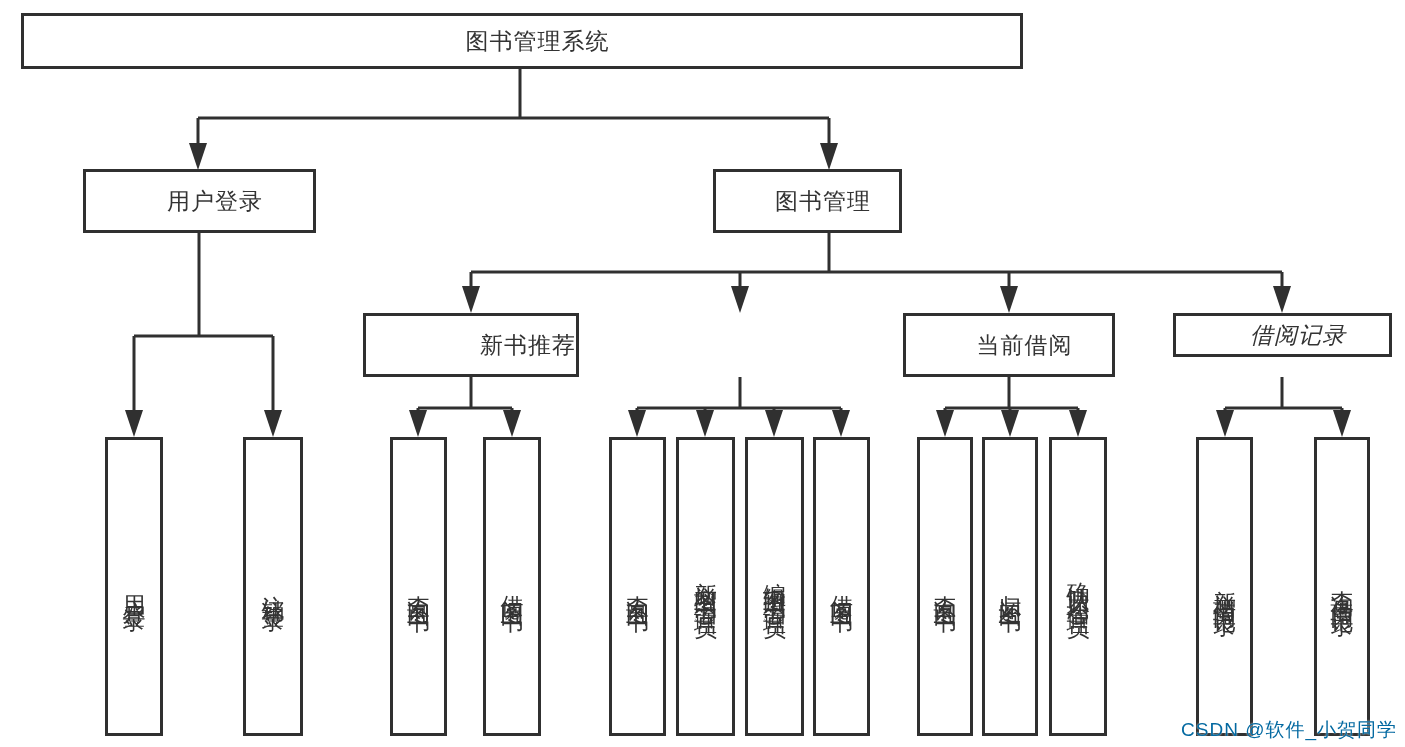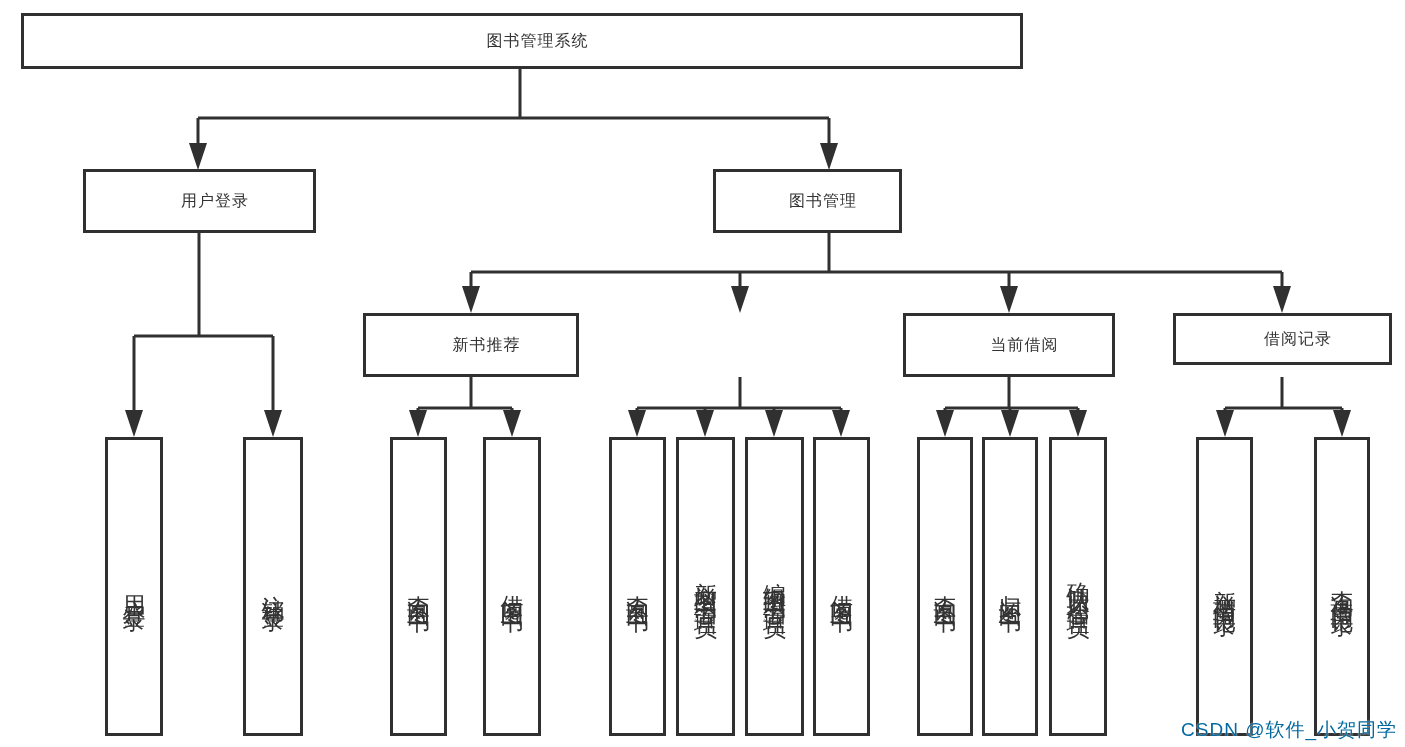--- a/index.html
+++ b/index.html
@@ -22,21 +22,21 @@
     box-sizing: border-box;
     background: #ffffff;
     border: 3px solid #303030;
     color: #333333;
     display: flex;
     align-items: center;
     justify-content: center;
     z-index: 2;
   }
   .hnode {
-    font-size: 16px;
+    font-size: 23px;
     letter-spacing: 1px;
     white-space: nowrap;
     padding-left: 31px;
   }
   .vnode {
     font-size: 23px;
     writing-mode: vertical-rl;
     text-orientation: mixed;
     letter-spacing: 5px;
     line-height: 1;
@@ -49,24 +49,24 @@
     color: #0369a1;
     font-size: 19px;
     letter-spacing: 1px;
     white-space: nowrap;
     text-shadow: 0 0 2px #ffffff;
   }
   
   #nd-root  { left:  21px; top:  13px; width: 1002px; height: 56px; }
   #nd-login { left:  83px; top: 169px; width: 233px; height: 64px; }
   #nd-mgmt  { left: 713px; top: 169px; width: 189px; height: 64px; }
-  #nd-newbk { left: 363px; top: 313px; width: 216px; height: 64px; }
+  #nd-newbk { left: 363px; top: 313px; width: 216px; height: 64px; justify-content: flex-end; }
   #nd-brrw  { left: 632px; top: 313px; width: 216px; height: 64px; }
   #nd-curr  { left: 903px; top: 313px; width: 212px; height: 64px; }
-  #nd-recs  { left:1173px; top: 313px; width: 219px; height: 52px; }
+  #nd-recs  { left:1173px; top: 313px; width: 219px; height: 44px; font-style: italic; }
   #nd-u1 { left: 105px; top: 437px; width: 58px; height: 299px; }
   #nd-u2 { left: 243px; top: 437px; width: 60px; height: 299px; }
   #nd-n1 { left: 390px; top: 437px; width: 57px; height: 299px; }
   #nd-n2 { left: 483px; top: 437px; width: 58px; height: 299px; }
   #nd-b1 { left: 609px; top: 437px; width: 57px; height: 299px; }
   #nd-b2 { left: 676px; top: 437px; width: 59px; height: 299px; }
   #nd-b3 { left: 745px; top: 437px; width: 59px; height: 299px; }
   #nd-b4 { left: 813px; top: 437px; width: 57px; height: 299px; }
   #nd-c1 { left: 917px; top: 437px; width: 56px; height: 299px; }
   #nd-c2 { left: 982px; top: 437px; width: 56px; height: 299px; }

